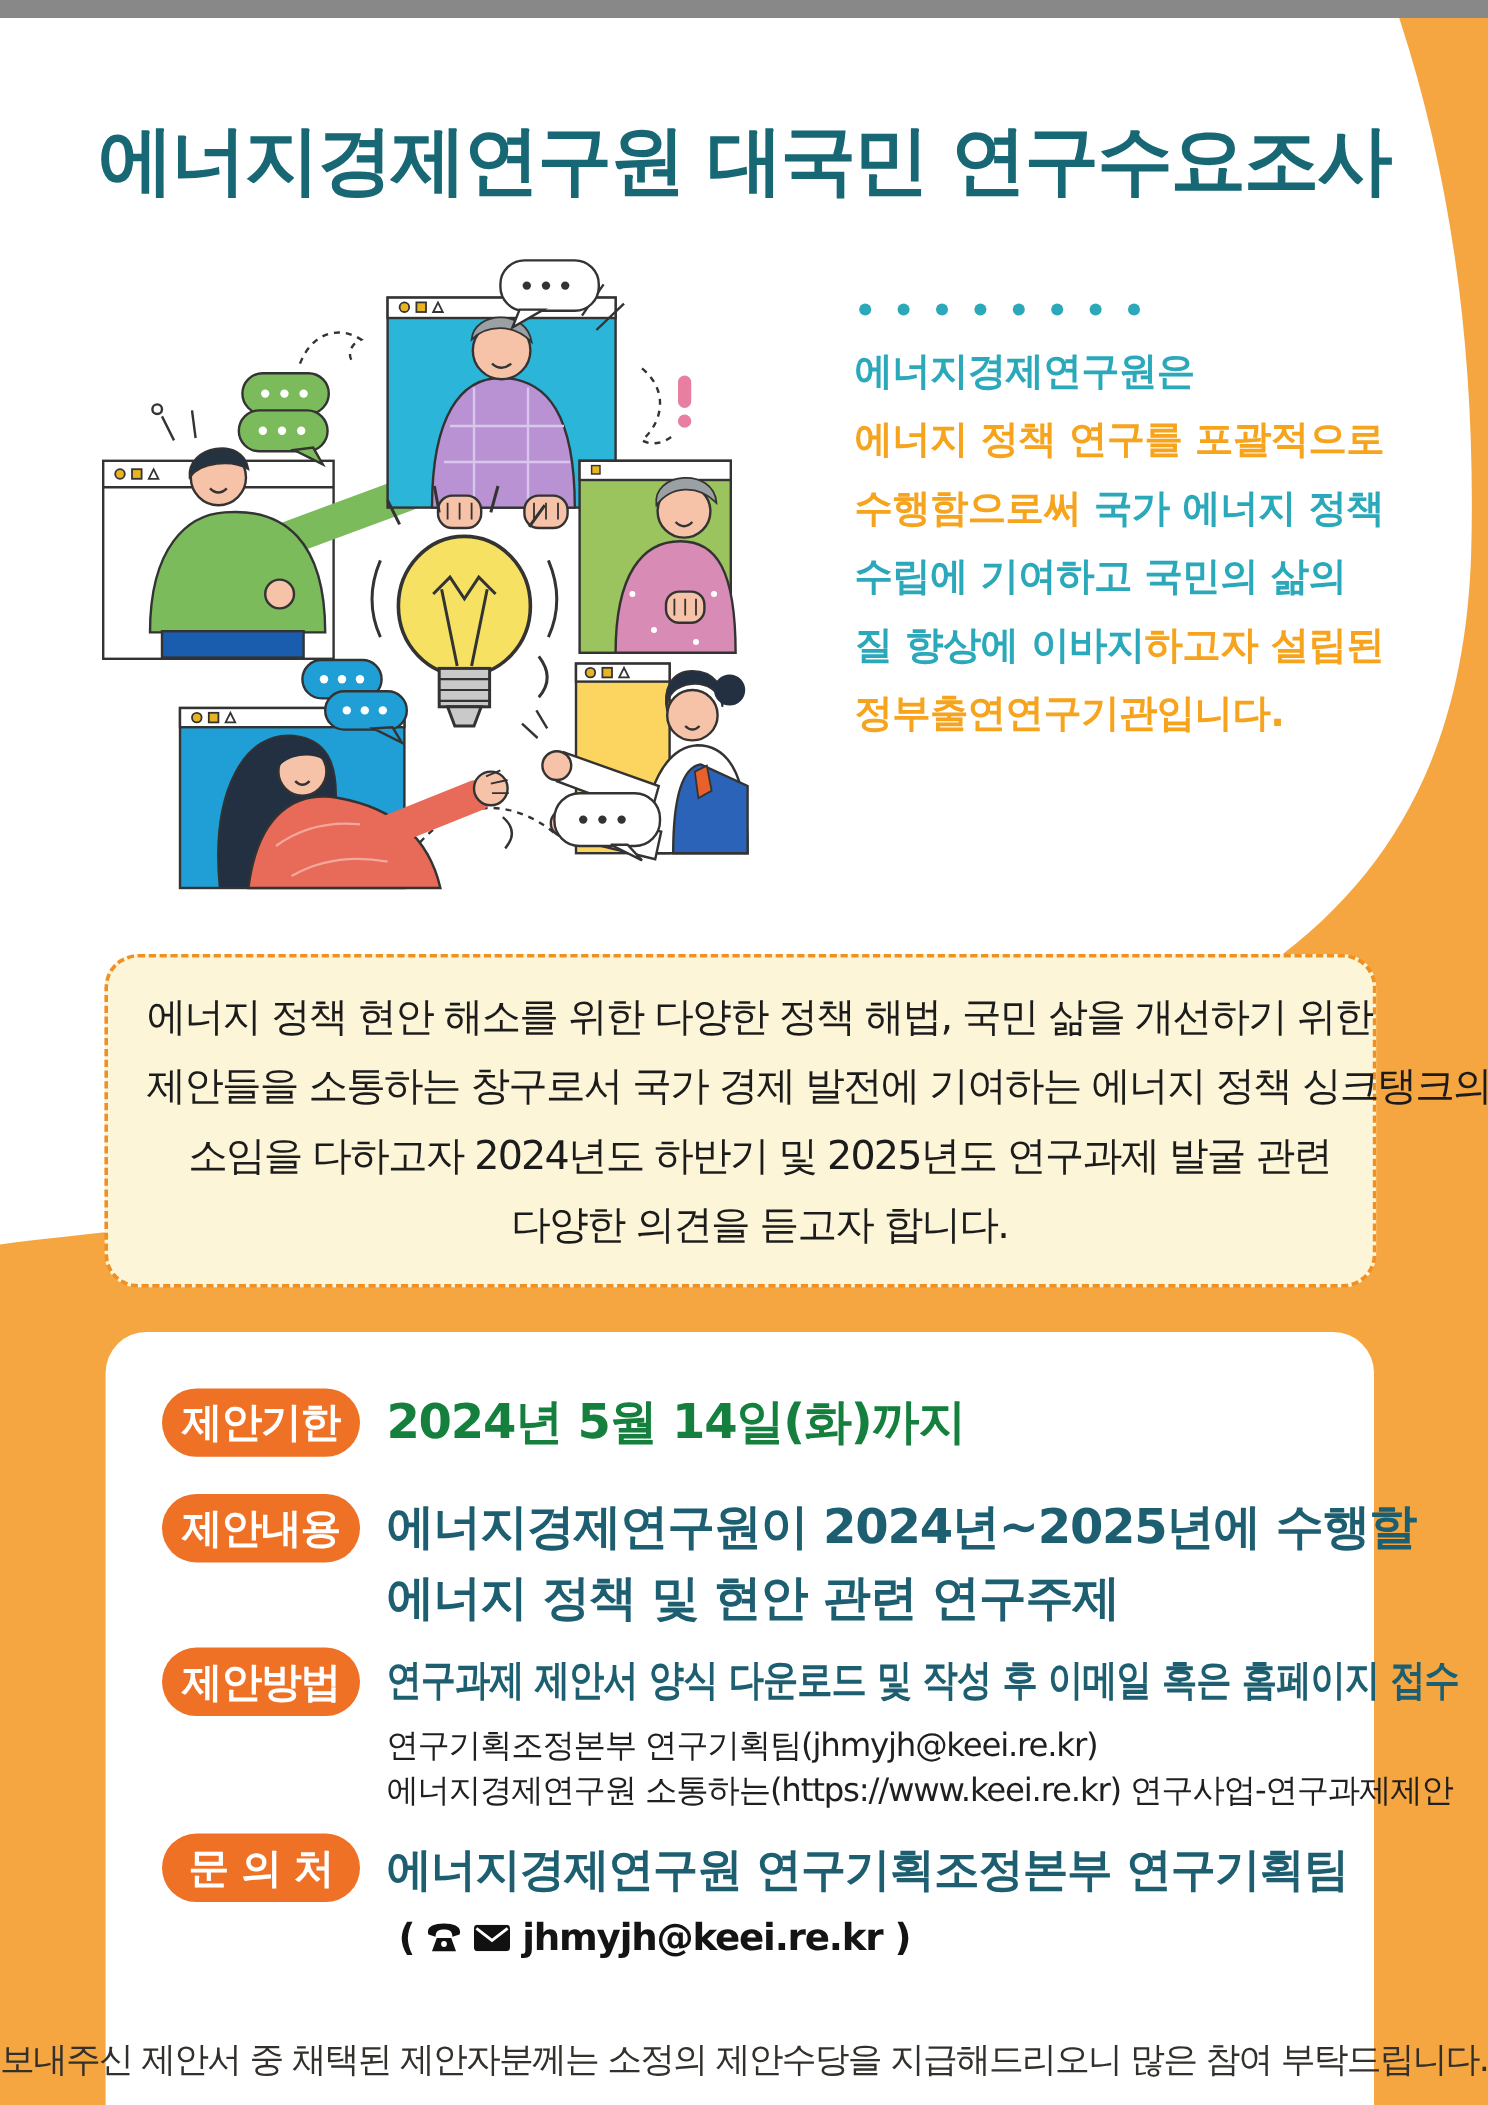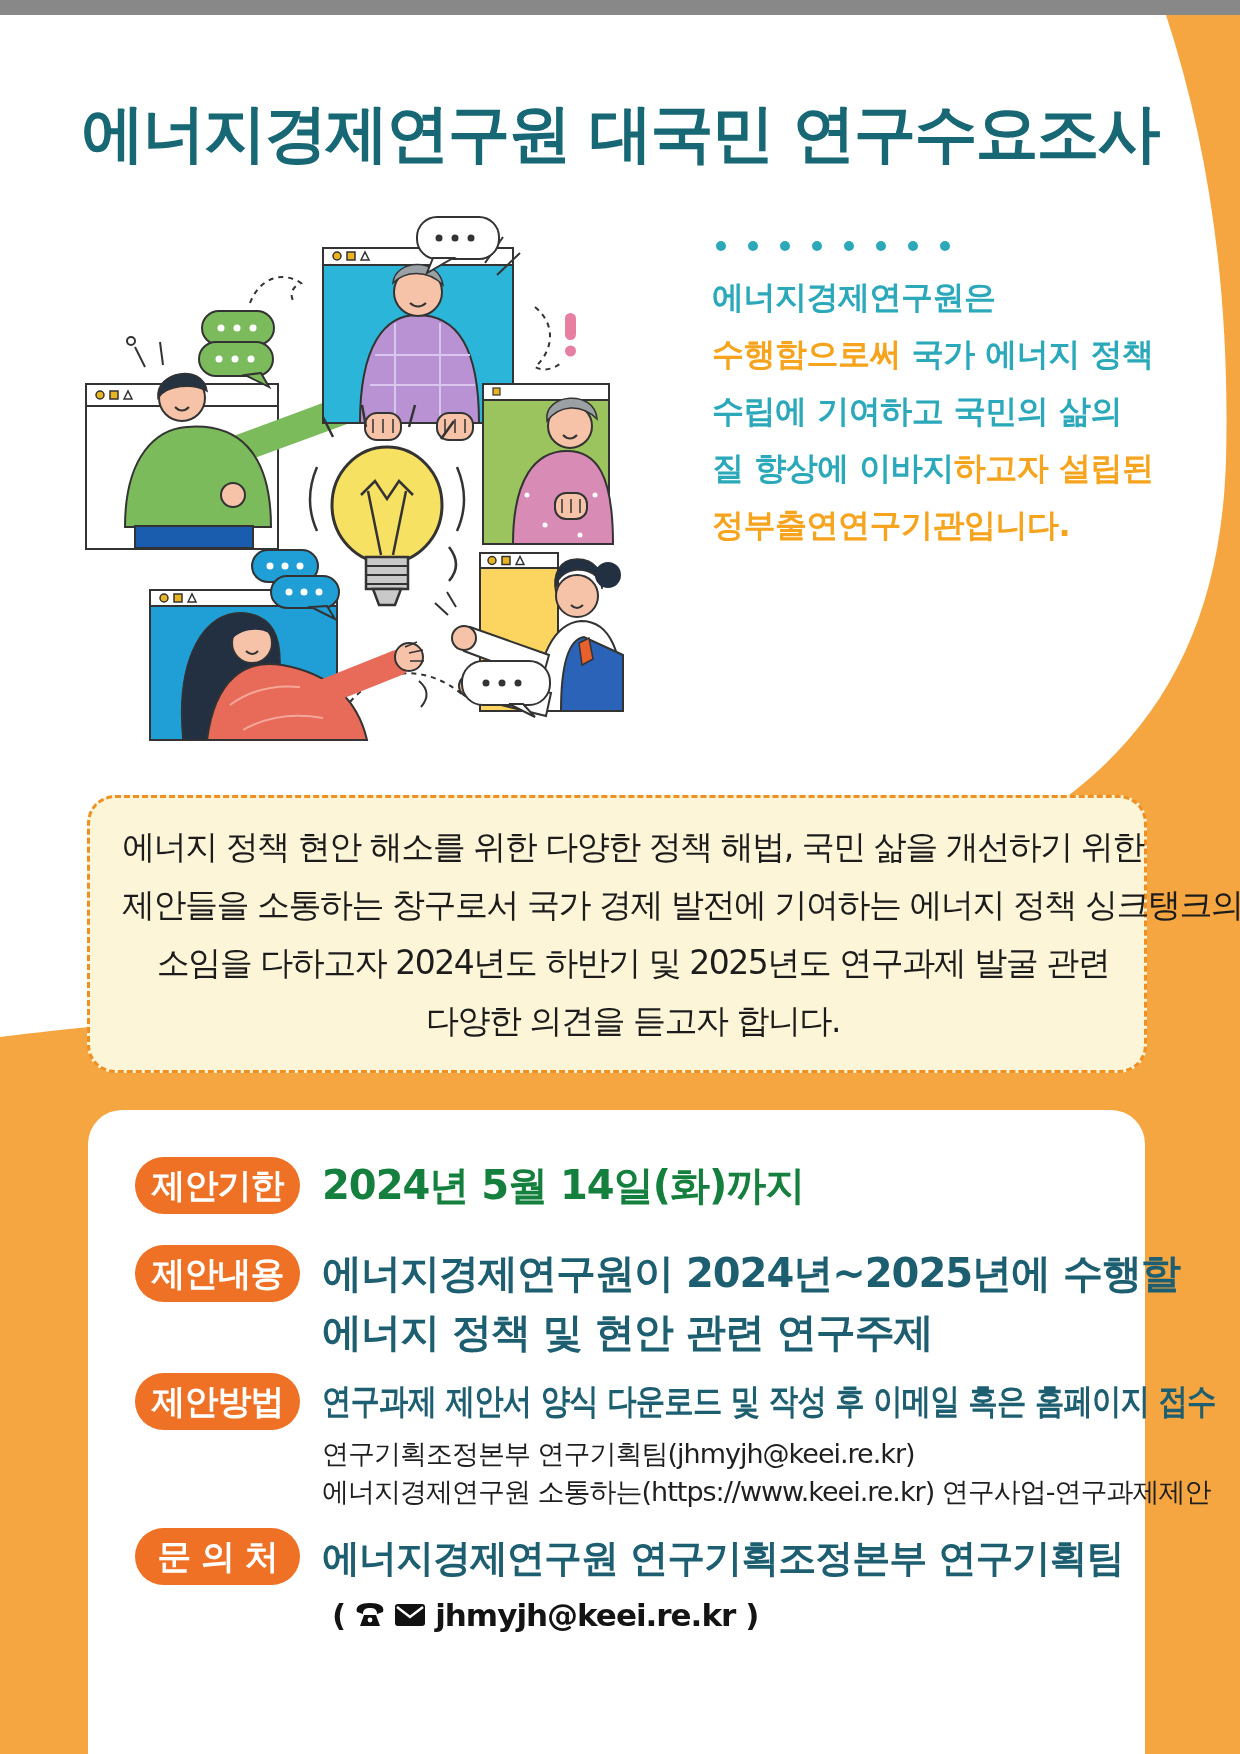--- a/index.html
+++ b/index.html
@@ -6,21 +6,21 @@
   .page{position:relative;width:1240px;height:1754px;margin:15px auto;overflow:hidden;
         background:#F5A641;font-family:"DejaVu Sans","Liberation Sans",sans-serif;}
   .bg-svg{position:absolute;left:0;top:0;z-index:0;}
   .layer{position:absolute;z-index:2;}
 
   .title{left:0;top:76px;width:100%;text-align:center;font-size:63px;font-weight:800;
          letter-spacing:-2px;white-space:nowrap;}
 
   .illu{left:65px;top:180px;}
 
-  .intro{left:712px;top:226px;width:480px;}
+  .intro{left:712px;top:238px;width:480px;}
   .dots{display:flex;gap:22px;margin:0 0 18px 4px;}
   .dots i{width:10px;height:10px;border-radius:50%;display:block;}
   .intro-line{font-size:32px;font-weight:800;line-height:57px;white-space:nowrap;letter-spacing:-0.5px;}
 
   .notice{left:87px;top:780px;width:1060px;height:278px;box-sizing:border-box;
           background:#FDF5D8;border:3px dashed #F09022;border-radius:28px;
           display:flex;flex-direction:column;justify-content:center;padding-left:32px;}
   .notice p{margin:0;text-align:center;font-size:33px;line-height:58px;font-weight:500;
             color:#1C1C1C;letter-spacing:-1.5px;white-space:nowrap;}
 
@@ -223,20 +223,21 @@
       <i style="background-color: rgb(43, 169, 187);"></i>
         <i style="background-color: rgb(43, 169, 187);"></i>
         <i style="background-color: rgb(43, 169, 187);"></i>
         <i style="background-color: rgb(43, 169, 187);"></i>
       <i style="background-color: rgb(43, 169, 187);"></i>
         <i style="background-color: rgb(43, 169, 187);"></i>
         <i style="background-color: rgb(43, 169, 187);"></i>
         <i style="background-color: rgb(43, 169, 187);"></i>
     </div>
     <div class="intro-line"><span style="color: rgb(43, 169, 187);">에너지경제연구원은</span></div>
+    <div class="intro-line"><span style="color: rgb(246, 164, 29);">에너지 정책 연구를 포괄적으로</span></div>
     <div class="intro-line"><span style="color: rgb(246, 164, 29);">수행함으로써</span><span style="color: rgb(43, 169, 187);"> 국가 에너지 정책</span></div>
     <div class="intro-line"><span style="color: rgb(43, 169, 187);">수립에 기여하고 국민의 삶의</span></div>
     <div class="intro-line"><span style="color: rgb(43, 169, 187);">질 향상에 이바지</span><span style="color: rgb(246, 164, 29);">하고자 설립된</span></div>
     <div class="intro-line"><span style="color: rgb(246, 164, 29);">정부출연연구기관입니다.</span></div>
   </div>
 
   <div class="layer notice">
     <p>에너지 정책 현안 해소를 위한 다양한 정책 해법, 국민 삶을 개선하기 위한</p>
     <p>제안들을 소통하는 창구로서 국가 경제 발전에 기여하는 에너지 정책 싱크탱크의</p>
     <p>소임을 다하고자 2024년도 하반기 및 2025년도 연구과제 발굴 관련</p>
@@ -268,14 +269,15 @@
       </svg>
       <svg class="cicon" width="30" height="22" viewBox="0 0 30 22">
         <rect x="0" y="0" width="30" height="22" rx="3" fill="#111"></rect>
         <path d="M2,3 L15,13 L28,3" fill="none" stroke="#fff" stroke-width="2.4"></path>
       </svg>
       <span>jhmyjh@keei.re.kr</span>
       <span>)</span>
     </div>
   </div>
 
+  <div class="layer footer-note">보내주신 제안서 중 채택된 제안자분께는 소정의 제안수당을 지급해드리오니 많은 참여 부탁드립니다.</div>
 
 </div>
 
 </body></html>

